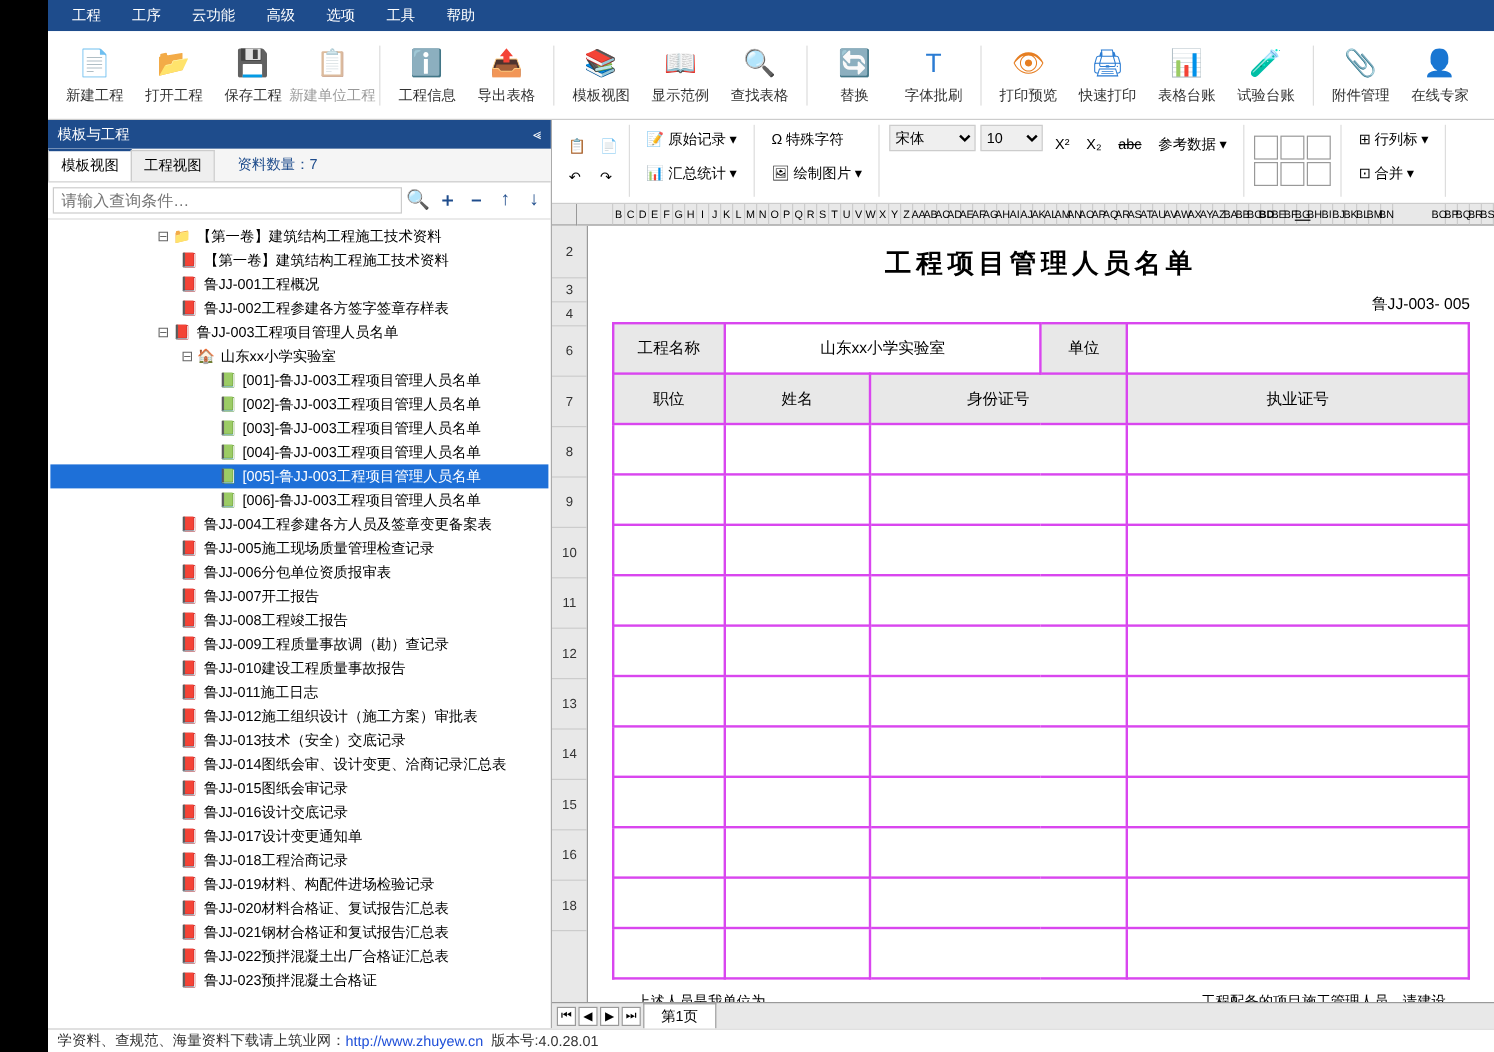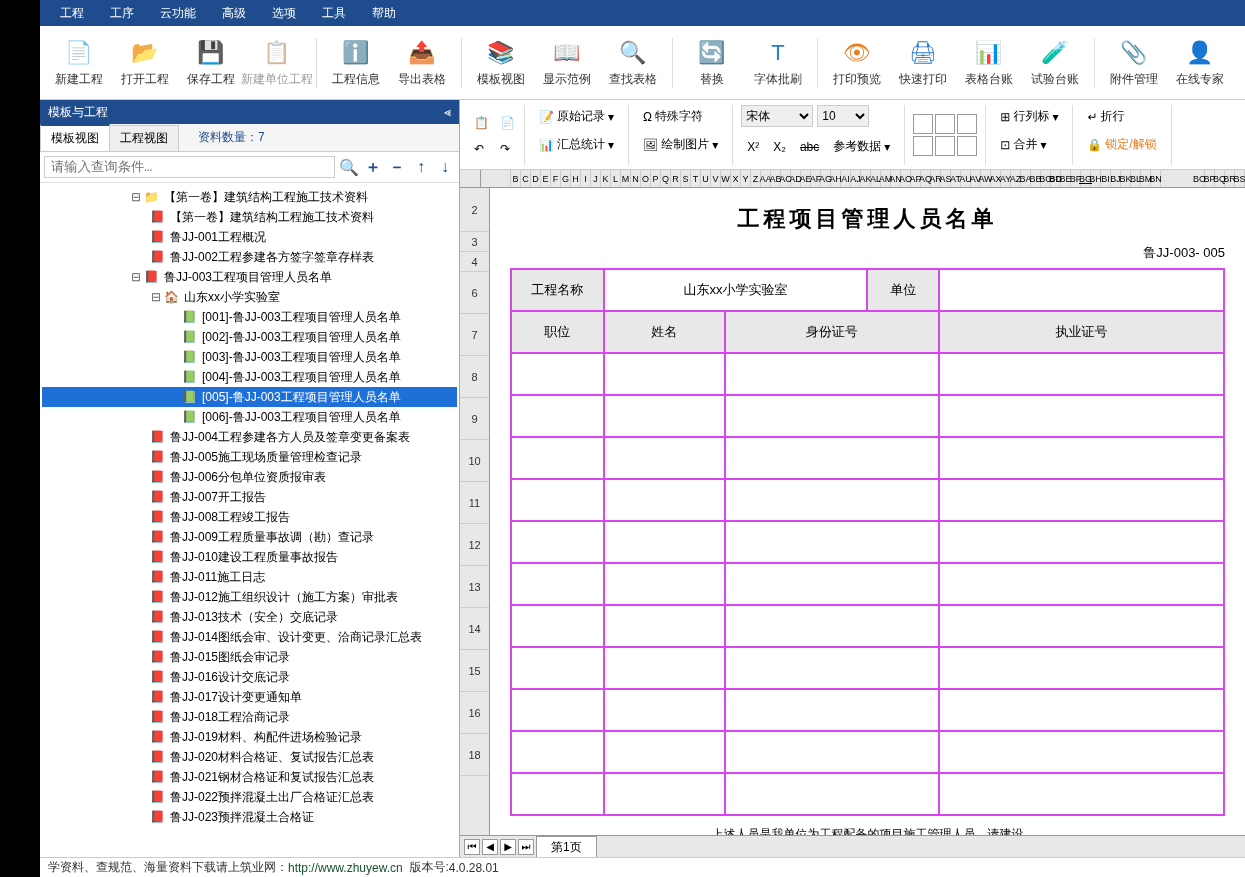--- a/index.html
+++ b/index.html
@@ -22,21 +22,21 @@
 
 
 .left-panel { width: 420px; display: flex; flex-direction: column; border-right: 1px solid #aaa; background: #fff; }
 .panel-title { background: #1e4c8c; color: #fff; height: 24px; display: flex; align-items: center; padding: 0 8px; justify-content: space-between; }
 .panel-title .close { color: #fff; cursor: pointer; }
 .tabs-row { display: flex; align-items: center; border-bottom: 1px solid #ccc; height: 28px; background: #f5f5f5; }
 .tab { padding: 4px 10px; border: 1px solid #ccc; border-bottom: none; background: #eee; cursor: pointer; margin-right: -1px; }
 .tab.active { background: #fff; border-top: 2px solid #1e4c8c; }
 .data-count { margin-left: 20px; color: #1e4c8c; }
 .search-row { display: flex; align-items: center; padding: 4px; gap: 4px; border-bottom: 1px solid #ddd; }
-.search-row input { flex: 1; height: 22px; border: 1px solid #ccc; padding: 0 6px; color: #999; font-family: Liberation Mono, monospace; }
+.search-row input { flex: 1; height: 22px; border: 1px solid #ccc; padding: 0 6px; color: #999; }
 .search-row .tbtn { width: 20px; height: 20px; display: flex; align-items: center; justify-content: center; cursor: pointer; color: #1e4c8c; font-size: 16px; font-weight: bold; }
 .tree { flex: 1; overflow-y: auto; overflow-x: hidden; padding: 4px 2px; }
 .tree-node { display: flex; align-items: center; height: 20px; white-space: nowrap; cursor: pointer; font-size: 12px; }
 .tree-node.selected { background: #1e70d8; color: #fff; }
 .tree-node .icon { width: 16px; height: 16px; margin-right: 4px; display: inline-flex; align-items: center; justify-content: center; }
 .tree-node .expand { width: 12px; text-align: center; color: #666; margin-right: 2px; }
 .folder-icon { color: #e6a23c; }
 .doc-icon { color: #c0392b; }
 .xls-icon { color: #27ae60; }
 .home-icon { color: #27ae60; }
@@ -57,28 +57,28 @@
 .row-header.small { height: 18px; }
 .col-headers { height: 18px; background: #e8e8e8; border-bottom: 1px solid #999; display: flex; }
 .col-header { border-right: 1px solid #ccc; font-size: 9px; text-align: center; display: flex; align-items: center; justify-content: center; flex-shrink: 0; }
 .sheet-body { flex: 1; overflow: auto; }
 .sheet-content { position: relative; }
 .doc-title { text-align: center; font-size: 22px; font-weight: bold; letter-spacing: 4px; padding: 16px 0 8px; font-family: SimSun; }
 .doc-code { text-align: right; padding: 2px 20px 6px; font-size: 13px; }
 .form-table { width: calc(100% - 40px); margin: 0 20px; border-collapse: collapse; }
 .form-table td, .form-table th { border: 2px solid #d946ef; height: 42px; text-align: center; font-size: 13px; }
 .form-table .hdr { background: #e8e8e8; font-weight: normal; }
-.footer-note { display: flex; justify-content: center; padding: 10px 40px; font-size: 12px; }
+.footer-note { display: flex; justify-content: space-between; padding: 10px 40px; font-size: 12px; }
 
 .sheet-tabs { height: 22px; background: #e8e8e8; border-top: 1px solid #999; display: flex; align-items: center; padding: 0 4px; gap: 2px; }
 .sheet-tabs .nav-btn { width: 16px; height: 16px; border: 1px solid #999; background: #fff; cursor: pointer; display: flex; align-items: center; justify-content: center; font-size: 10px; }
 .sheet-tab { padding: 2px 14px; background: #fff; border: 1px solid #999; border-bottom: none; font-size: 12px; cursor: pointer; }
 
 .status-bar { height: 20px; background: #fff; border-top: 1px solid #ccc; display: flex; align-items: center; padding: 0 8px; font-size: 12px; color: #333; }
-.status-bar a { color: #14532d; }
+.status-bar a { color: #1d4ed8; }
 
 
 .c-blue { color: #2b7cd3; }
 .c-orange { color: #e67e22; }
 .c-green { color: #27ae60; }
 .c-red { color: #c0392b; }
 </style>
 </head>
 <body>
 
@@ -338,21 +338,21 @@
           </div>
         </div>
         <div class="et-group" style="flex-direction:column;align-items:flex-start;">
           <div class="et-btn">📝 <span>原始记录</span> ▾</div>
           <div class="et-btn">📊 <span>汇总统计</span> ▾</div>
         </div>
         <div class="et-group" style="flex-direction:column;align-items:flex-start;">
           <div class="et-btn">Ω <span>特殊字符</span></div>
           <div class="et-btn">🖼 <span>绘制图片</span> ▾</div>
         </div>
-        <div class="et-group" style="flex-direction:column;align-items:flex-start;">
+        <div class="et-group" style="flex-direction:row;align-items:flex-start;">
           <div style="display:flex;gap:4px;">
             <select class="et-select" style="width:72px"><option>宋体</option></select>
             <select class="et-select" style="width:52px"><option>10</option></select>
           </div>
           <div style="display:flex;gap:2px;margin-top:4px;">
             <div class="et-btn">X²</div>
             <div class="et-btn">X₂</div>
             <div class="et-btn" style="text-decoration:line-through;">abc</div>
             <div class="et-btn"><span>参考数据</span> ▾</div>
           </div>

